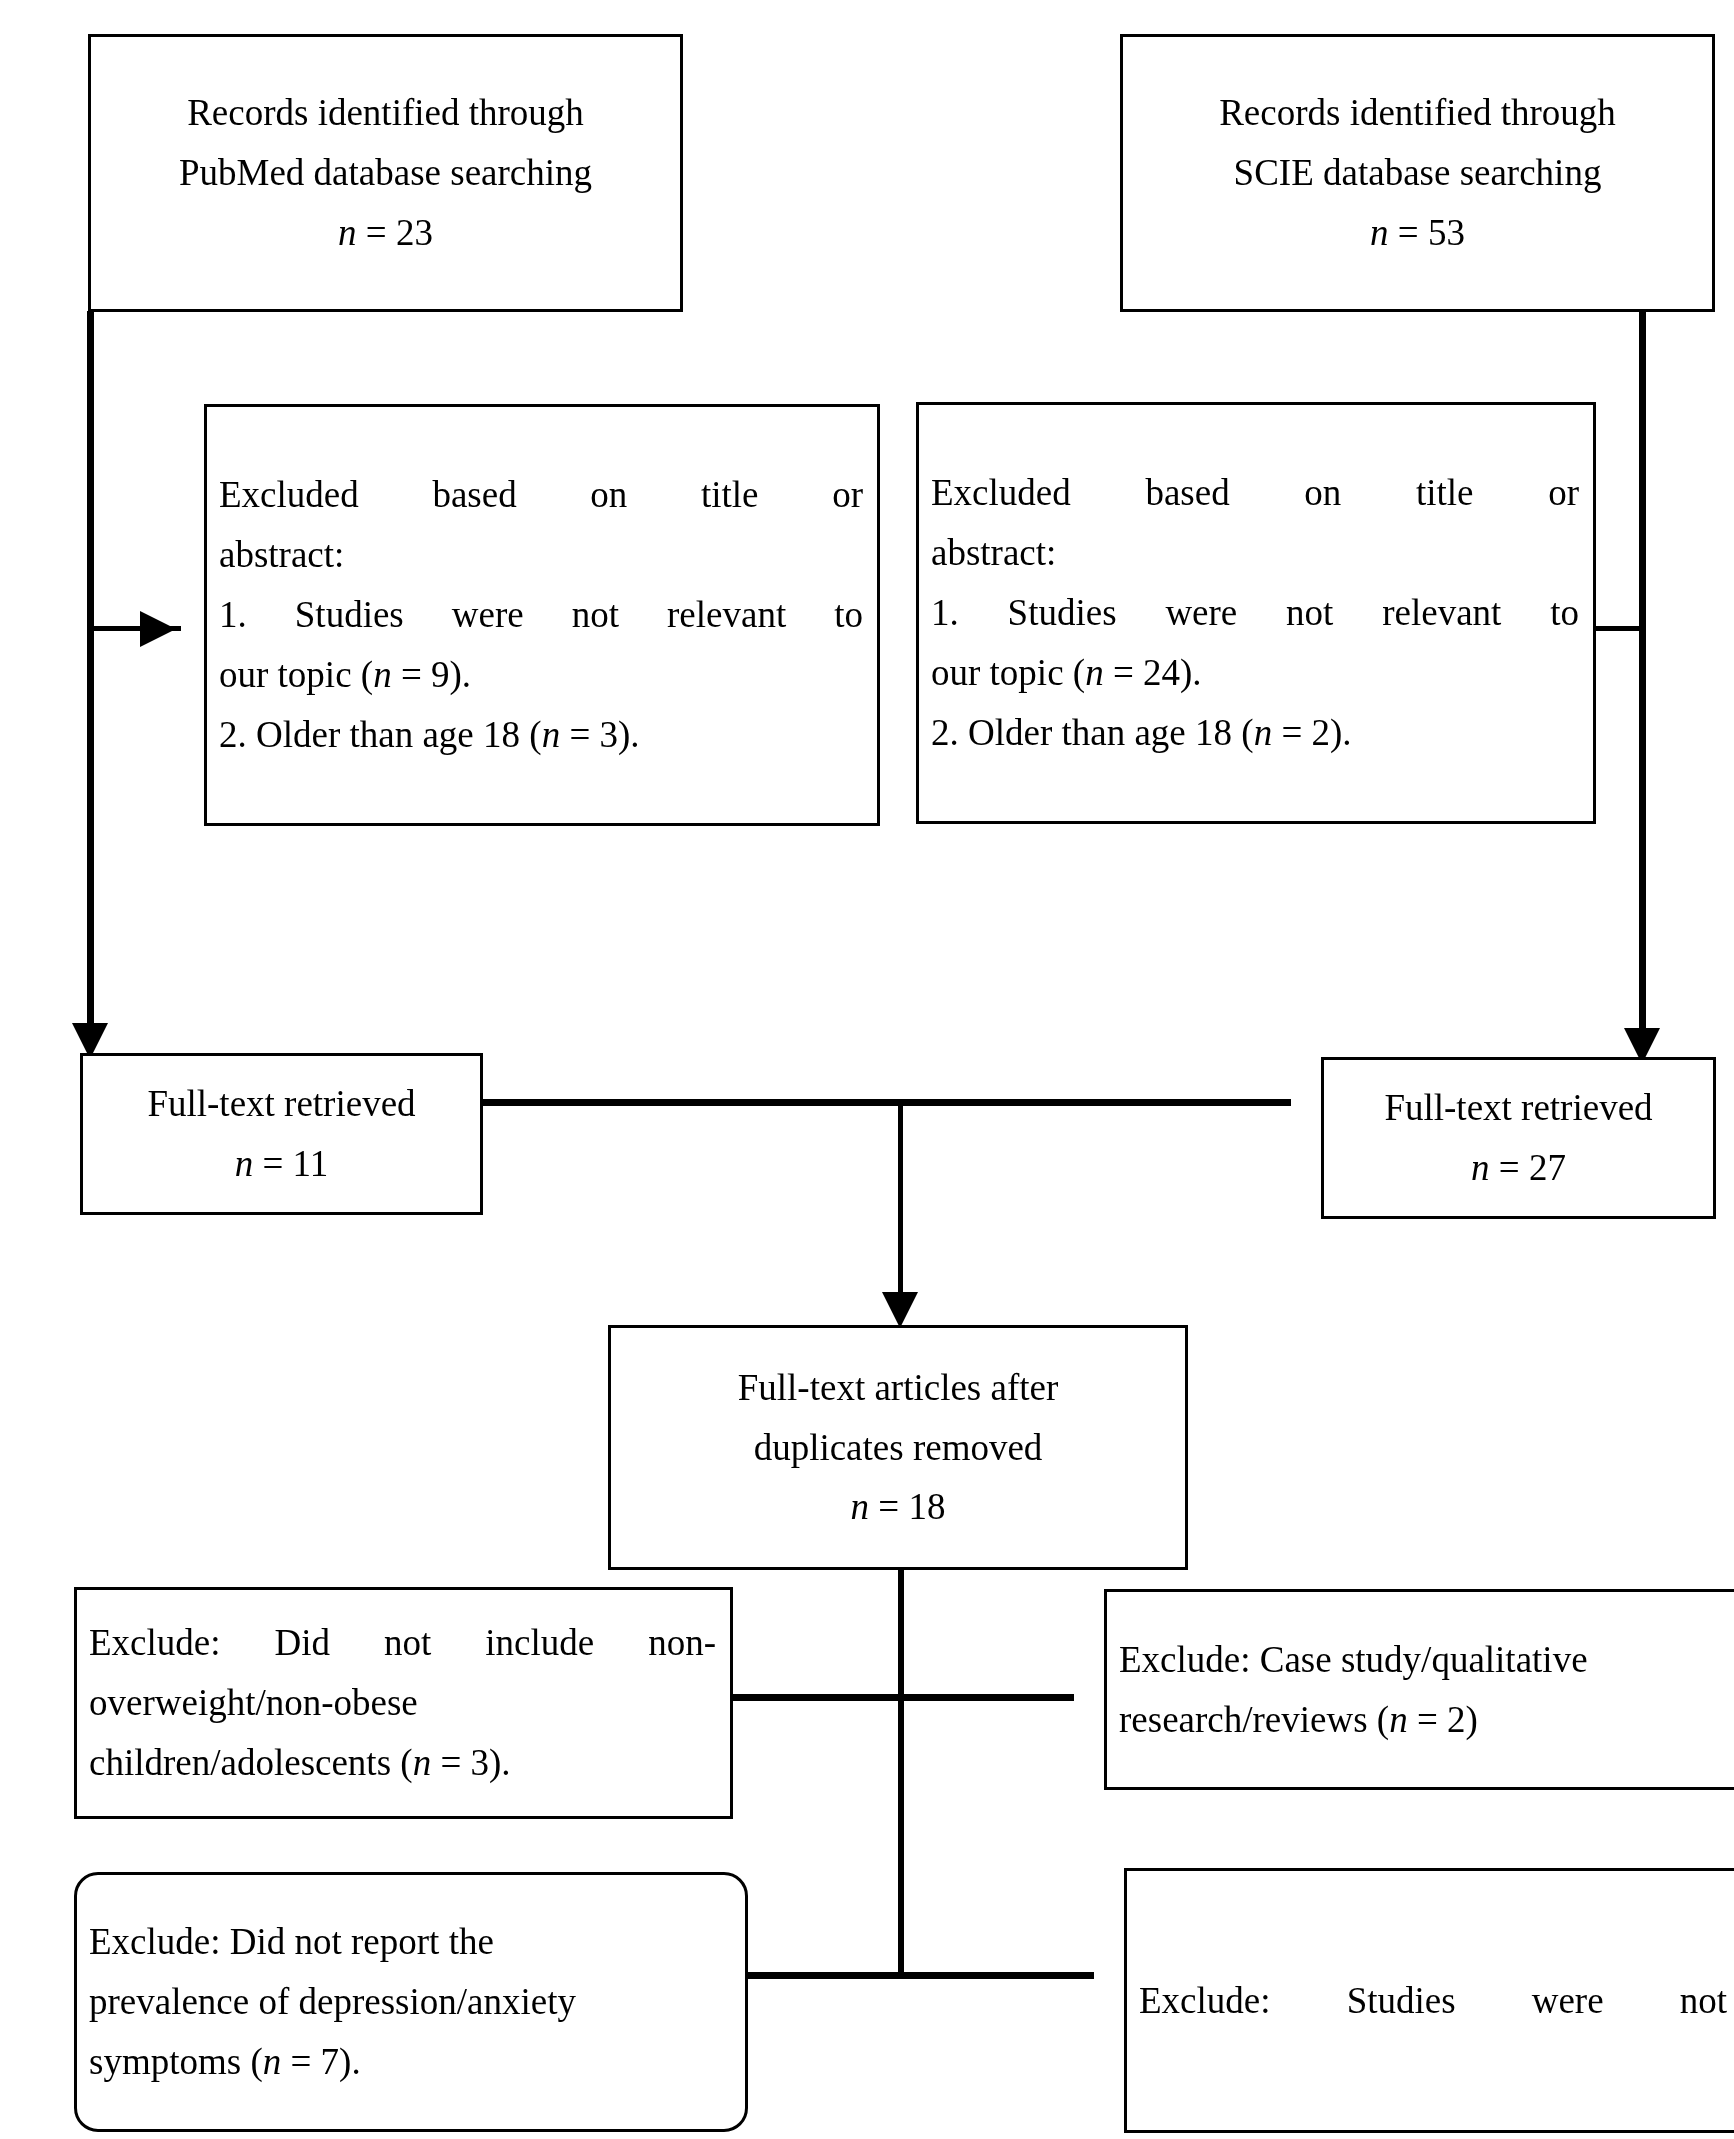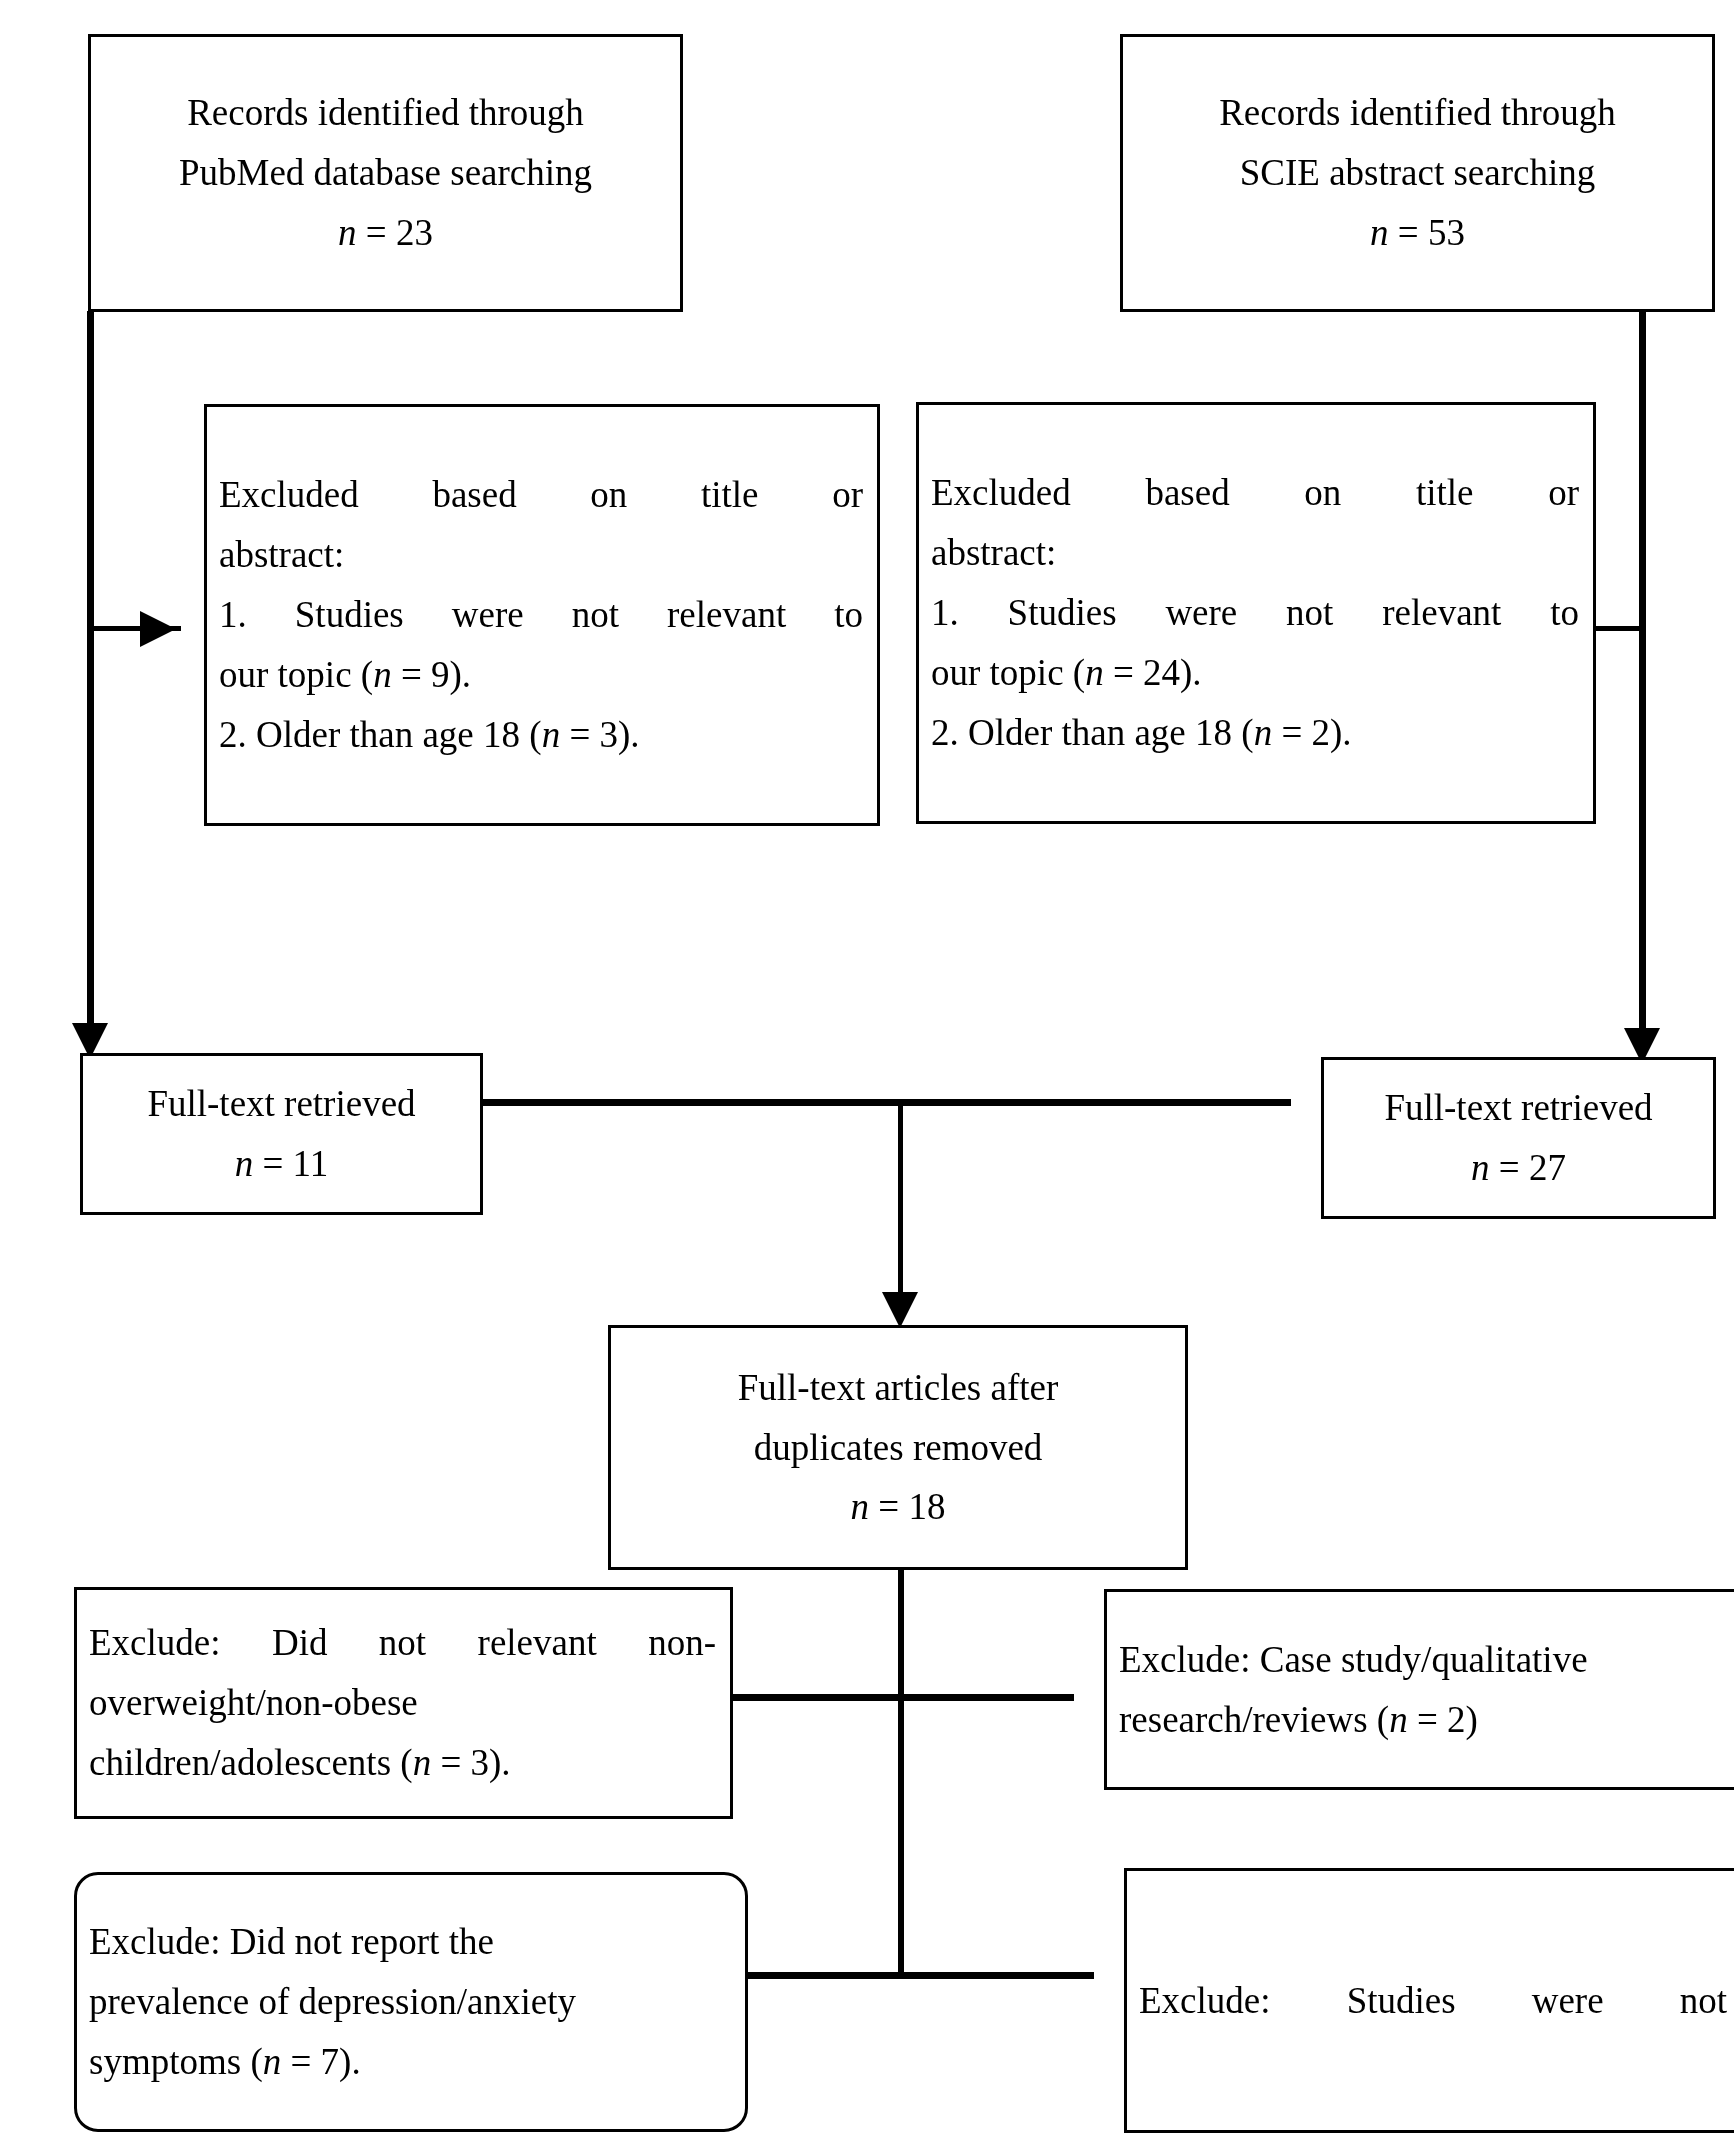--- a/index.html
+++ b/index.html
@@ -115,21 +115,21 @@
   <div class="hline" style="left:901px; top:1972px; width:193px; height:7px;"></div>
 
   <div class="box center-text" style="left:56px; top:34px; width:595px; height:278px;">
     <span class="ln">Records identified through</span>
     <span class="ln">PubMed database searching</span>
     <span class="ln ital-n"><i>n</i> = <span>23</span></span>
   </div>
 
   <div class="box center-text" style="left:1088px; top:34px; width:595px; height:278px;">
     <span class="ln">Records identified through</span>
-    <span class="ln">SCIE abstract searching</span>
+    <span class="ln">SCIE database searching</span>
     <span class="ln"><i>n</i> = <span>53</span></span>
   </div>
 
   <div class="box pad-left" style="left:172px; top:404px; width:676px; height:422px;">
     <span class="ln just">Excluded based on title or</span>
     <span class="ln">abstract:</span>
     <span class="ln just">1. Studies were not relevant to</span>
     <span class="ln">our topic (<i>n</i> = <span>9</span>).</span>
     <span class="ln">2. Older than age 18 (<i>n</i> = <span>3</span>).</span>
   </div>
@@ -152,21 +152,21 @@
     <span class="ln"><i>n</i> = <span>27</span></span>
   </div>
 
   <div class="box center-text" style="left:576px; top:1325px; width:580px; height:245px;">
     <span class="ln">Full-text articles after</span>
     <span class="ln">duplicates removed</span>
     <span class="ln"><i>n</i> = <span>18</span></span>
   </div>
 
   <div class="box pad-left" style="left:42px; top:1587px; width:659px; height:232px;">
-    <span class="ln just">Exclude: Did not relevant non-</span>
+    <span class="ln just">Exclude: Did not include non-</span>
     <span class="ln">overweight/non-obese</span>
     <span class="ln">children/adolescents (<i>n</i> = <span>3</span>).</span>
   </div>
 
   <div class="box pad-left" style="left:1072px; top:1589px; width:641px; height:201px;">
     <span class="ln">Exclude: Case study/qualitative</span>
     <span class="ln">research/reviews (<i>n</i> = <span>2</span>)</span>
   </div>
 
   <div class="box pad-left" style="left:42px; top:1872px; width:674px; height:260px;border-radius:24px;">

